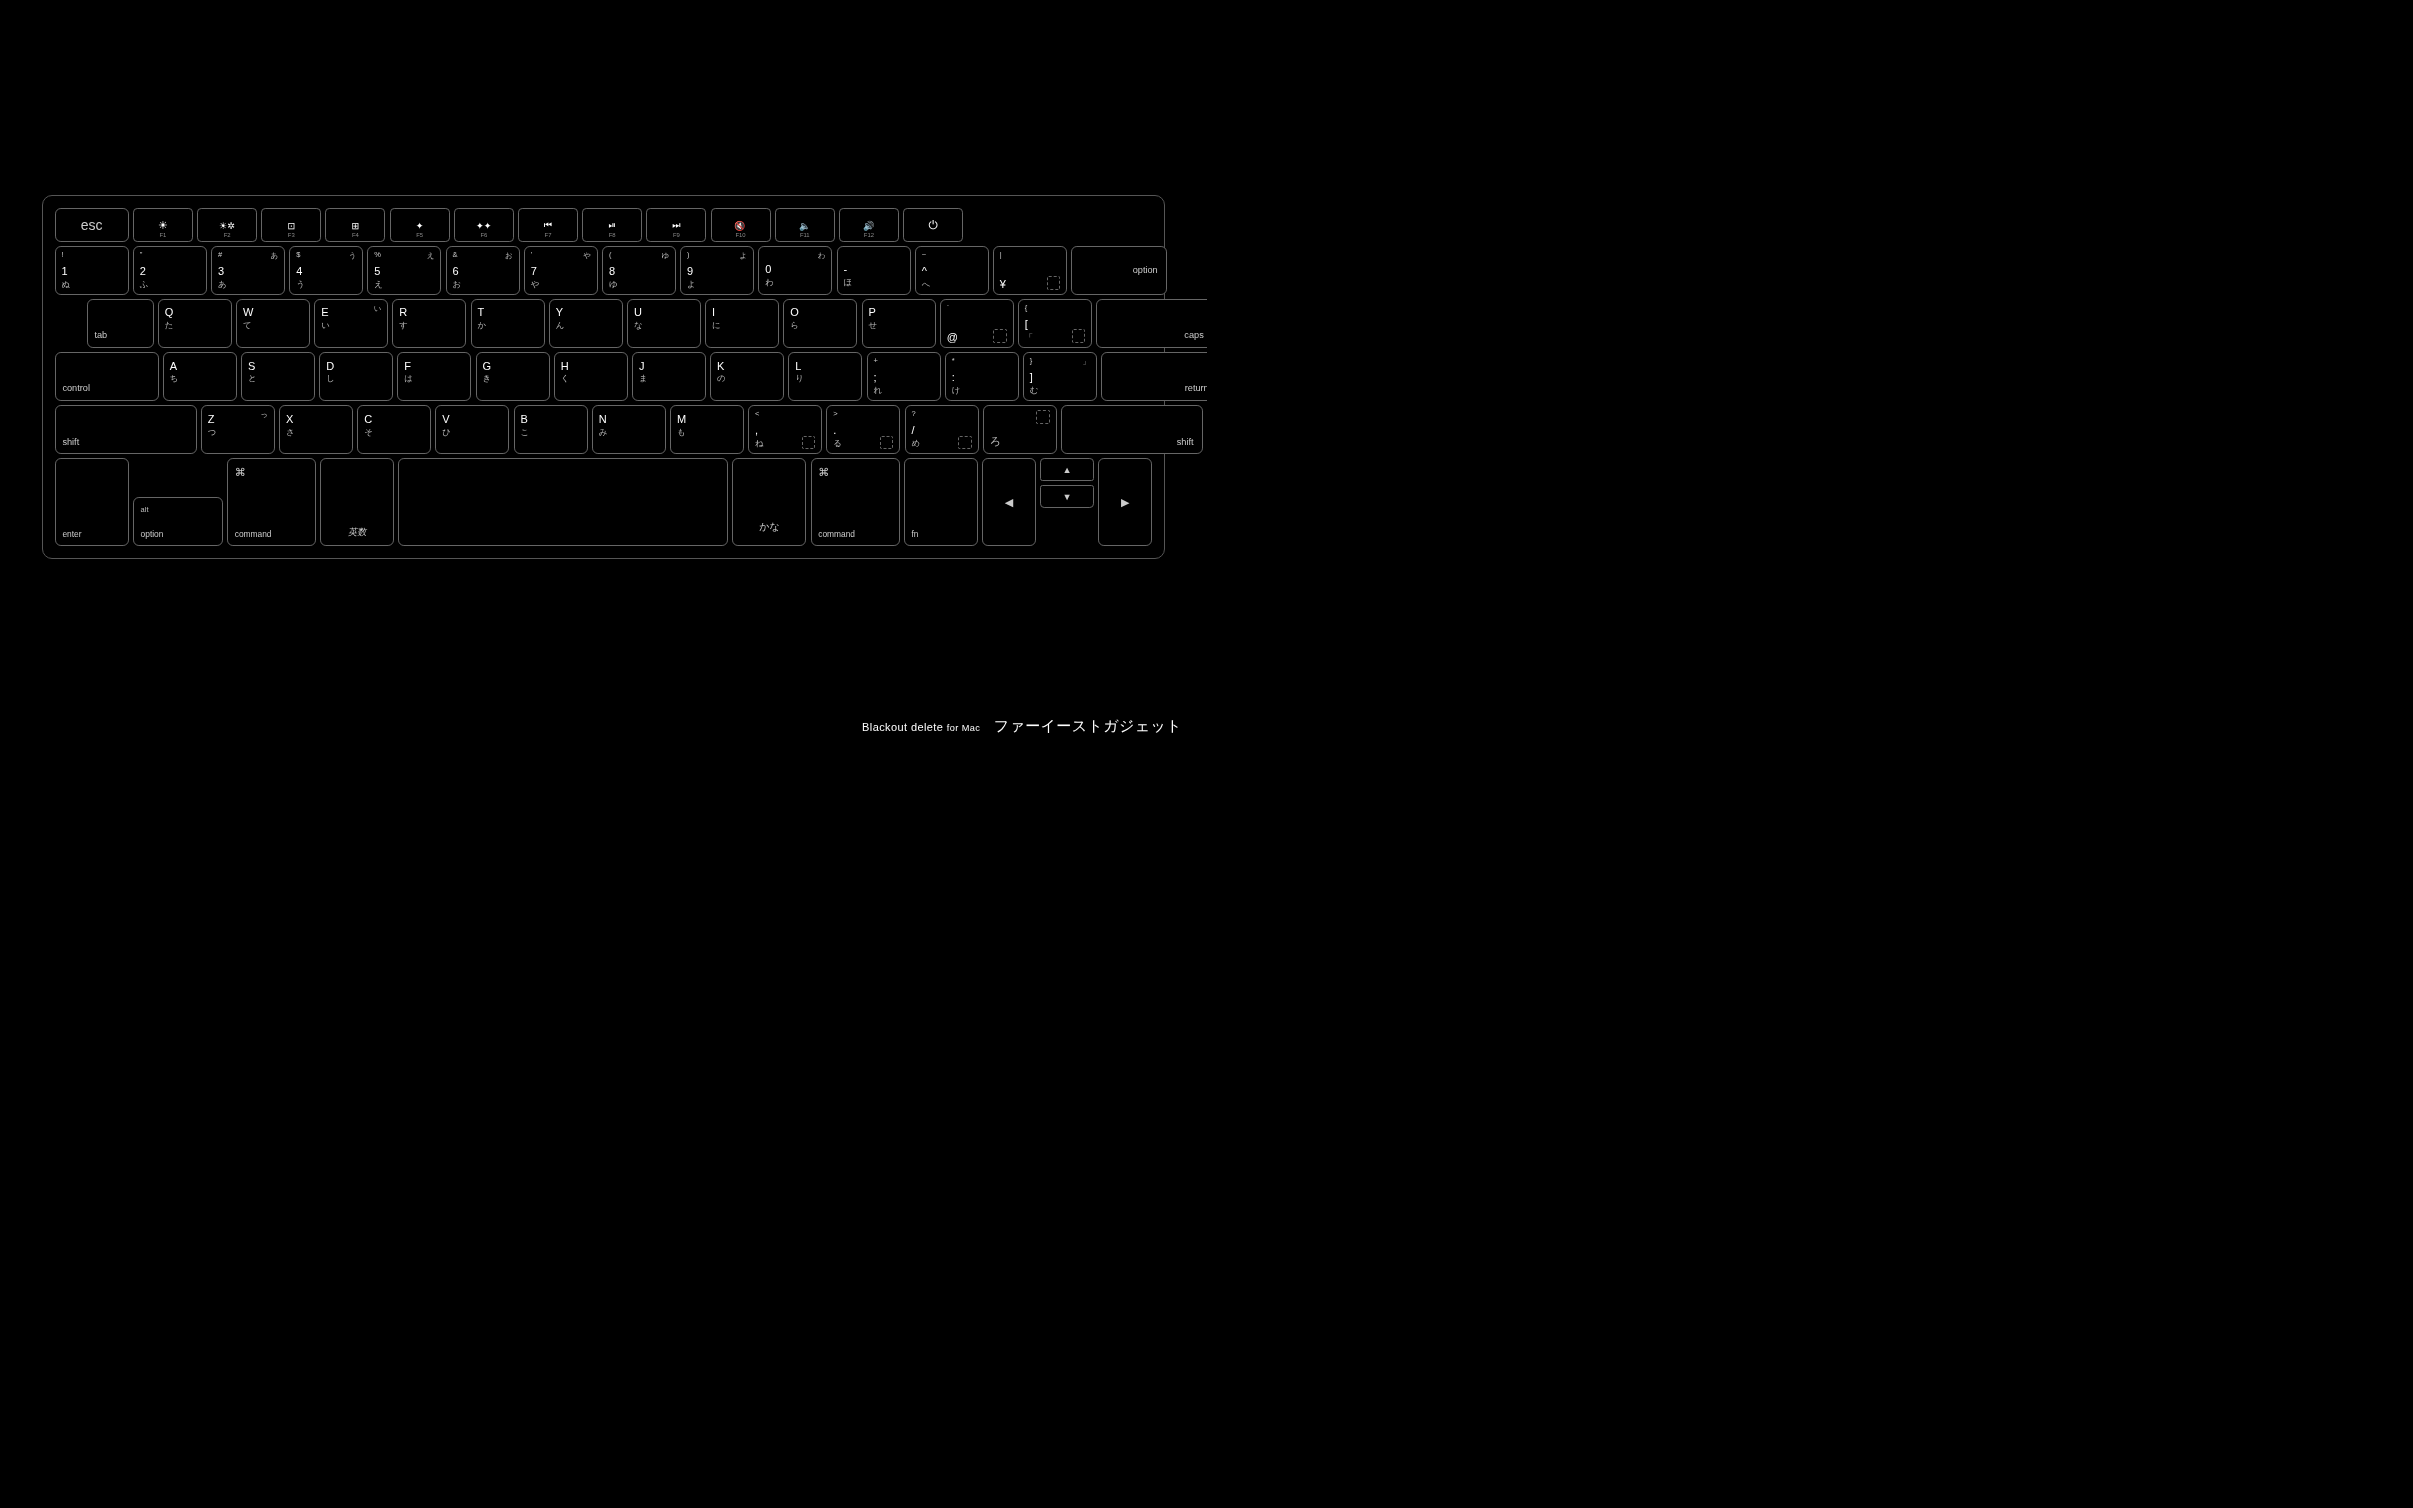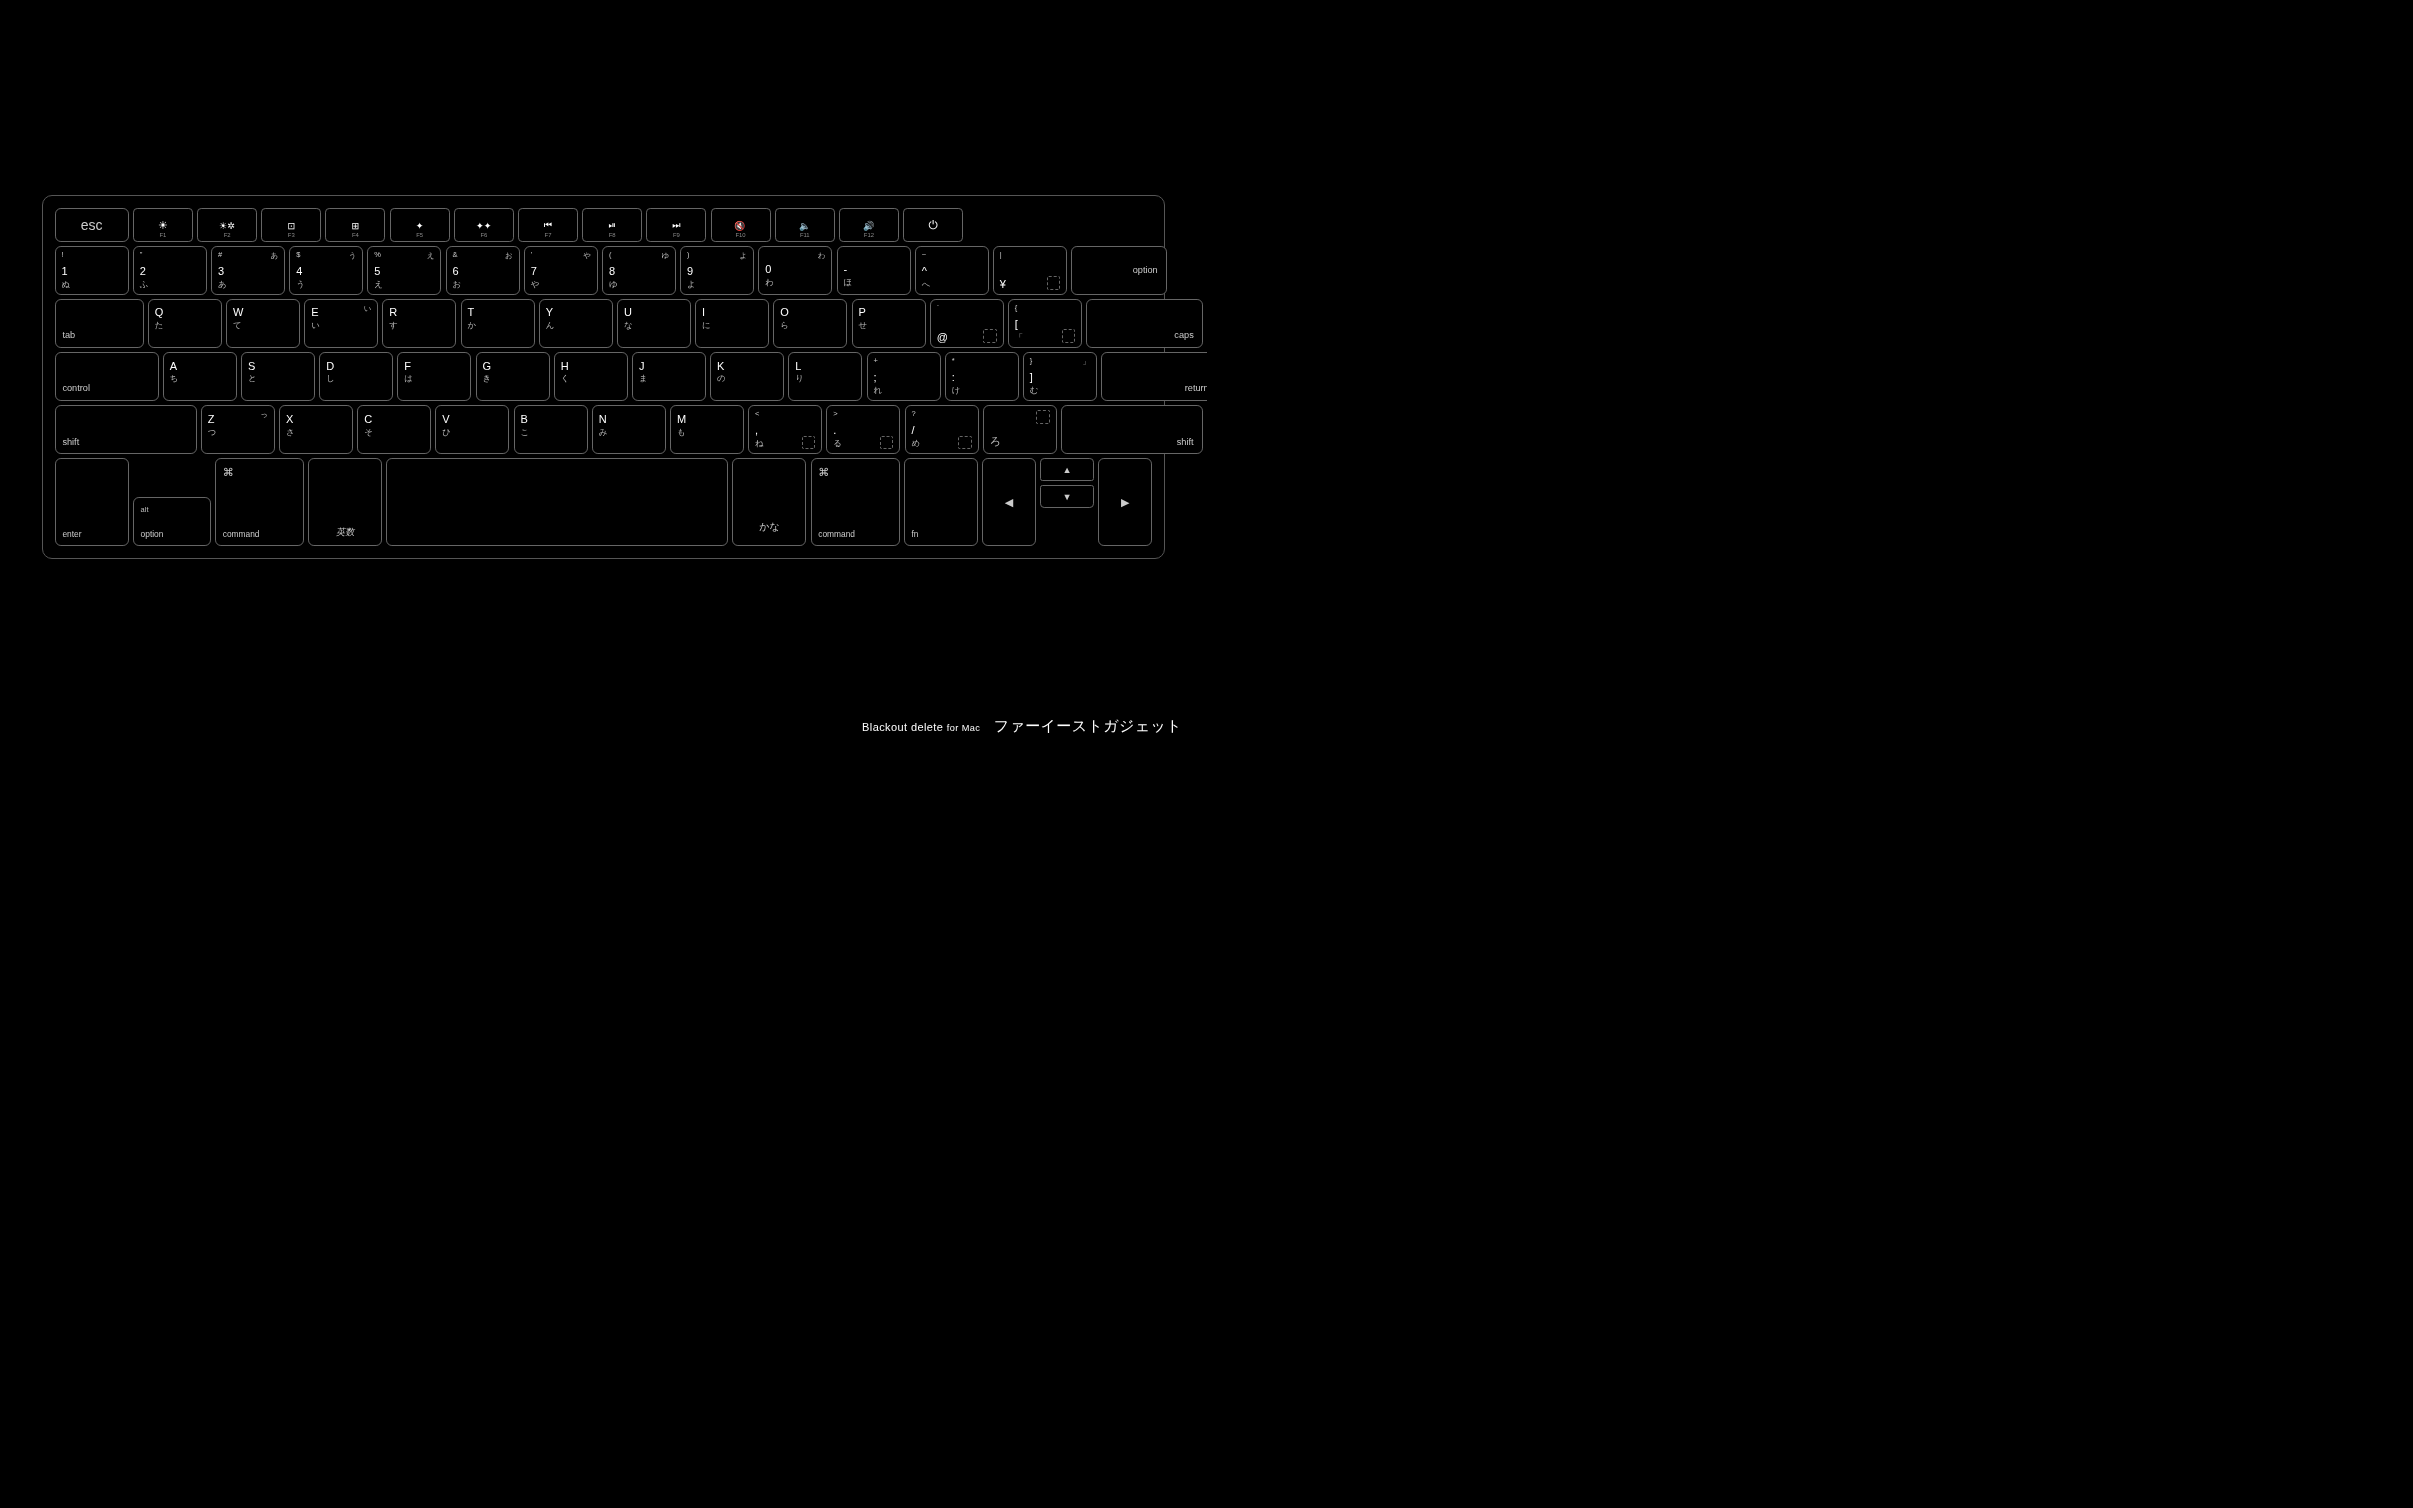--- a/index.html
+++ b/index.html
@@ -63,33 +63,33 @@
     
     .key-esc { width: 74px; }
     .key-fn { width: 59px; min-height: 34px; border-radius: 4.2px; }
     .key-power { width: 59px; min-height: 34px; border-radius: 4.2px; }
 
     
     .key-std { width: 74px; }
     .key-delete { width: 96px; }
 
     
-    .key-tab { width: 89px; }
+    .key-tab { width: 67px; margin-left: 32px; }
 
     
     .key-control { width: 104px; }
     .key-return { width: 117px; }
 
     
     .key-shift-l { width: 142px; }
     .key-shift-r { width: 142px; }
 
     
     .key-caps { width: 74px; }
-    .key-option { width: 78px; margin-top: 39px; }
+    .key-option { width: 90px; margin-top: 39px; }
     .key-cmd-l { width: 89px; }
     .key-eisu { width: 74px; }
     .key-space { flex: 1; }
     .key-kana { width: 74px; }
     .key-cmd-r { width: 89px; }
     .key-fn-r { width: 74px; }
 
     .fn-row .key { min-height: 34px; padding: 3.4px 5.9px; }
     .fn-row .key .fn-num {
       font-size: 5.9px;

